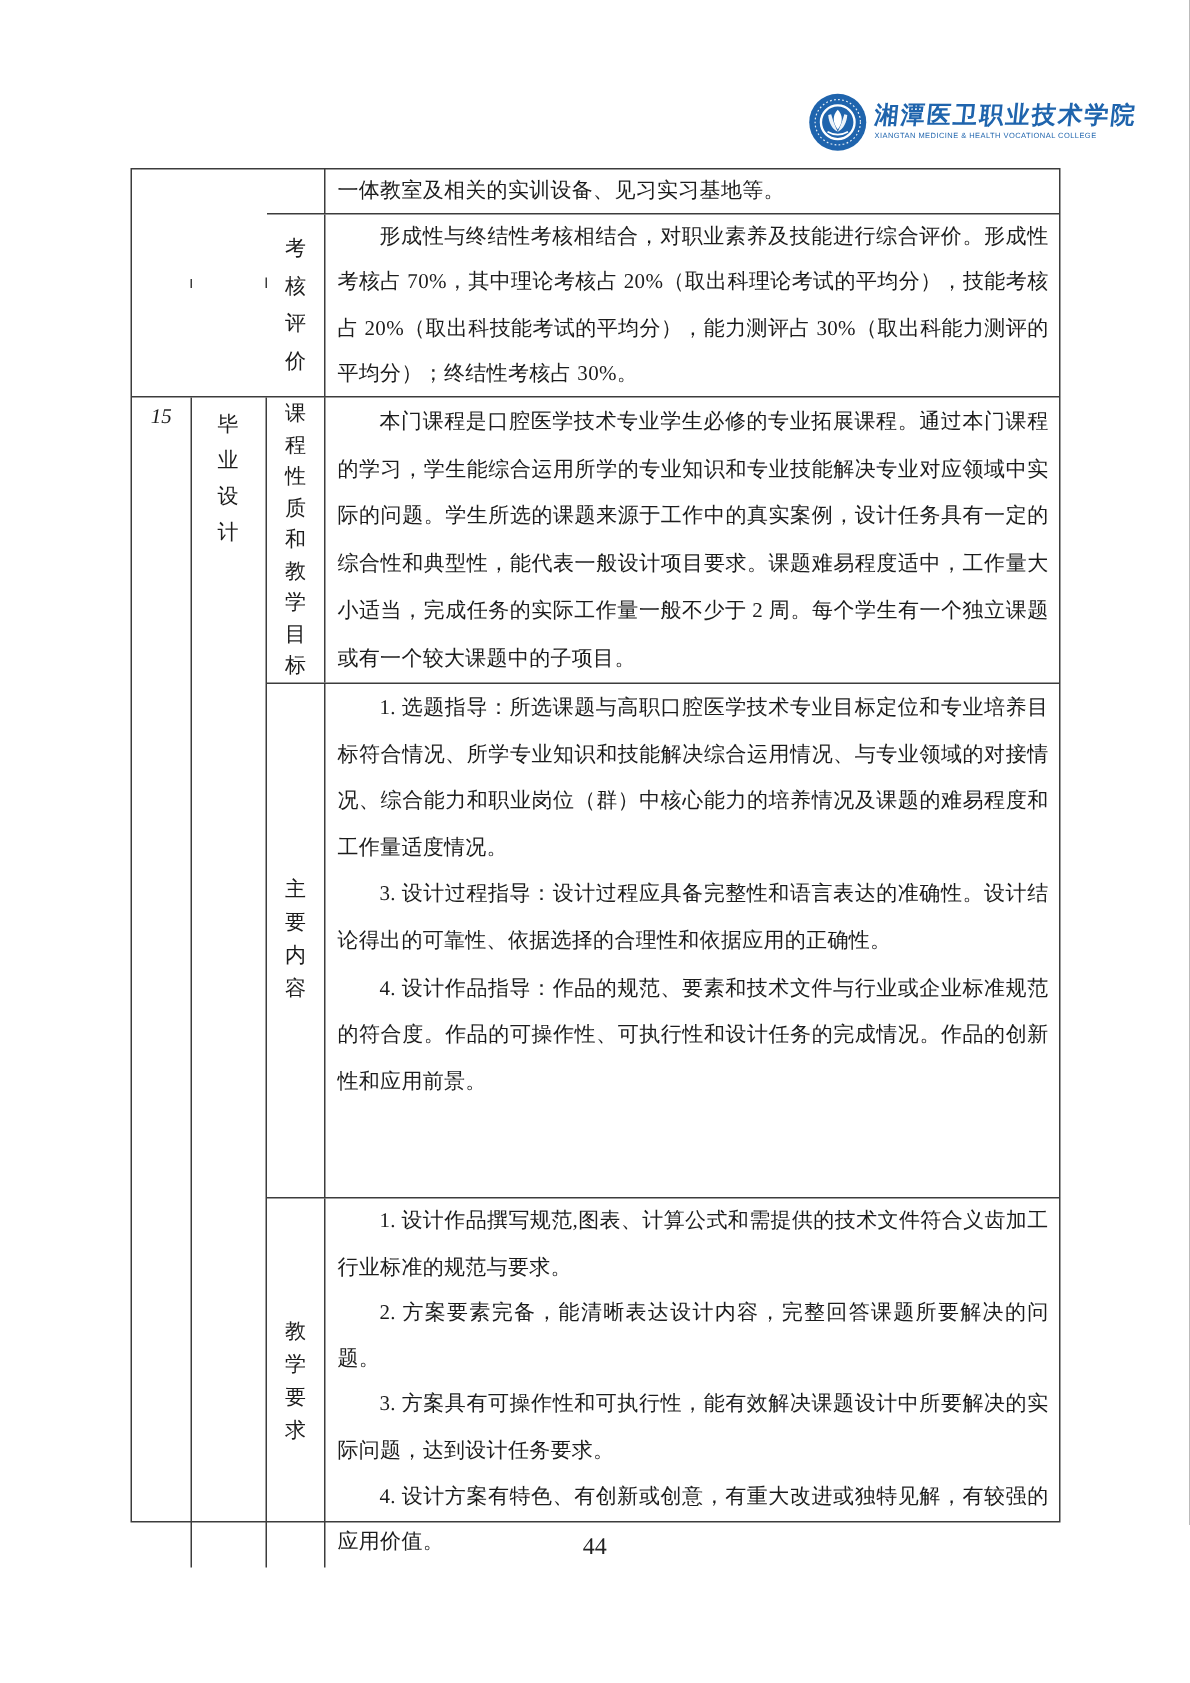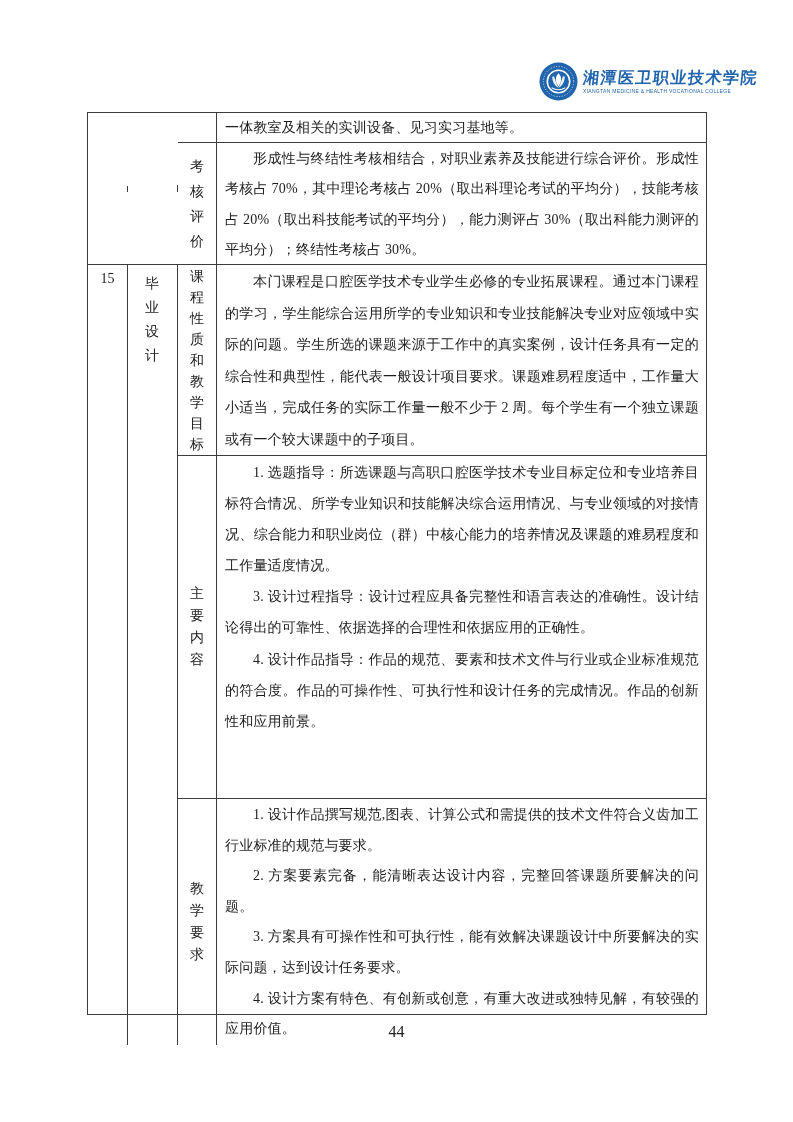--- a/index.html
+++ b/index.html
@@ -33,21 +33,21 @@
     border:1px solid #3c3c3c;box-sizing:border-box;
     display:flex;flex-direction:column;
     font-size:14px;
   }
   .trow{display:flex;box-sizing:border-box;}
   .trow-top{height:152px;border-bottom:1px solid #3c3c3c;align-items:center;}
   .trow-15{flex:1;}
   .cell{box-sizing:border-box;}
   .col-num{
     flex:0 0 40px;border-right:1px solid #3c3c3c;
-    text-align:center;padding-top:6px;font-size:14px;
+    text-align:center;padding-top:6px;font-size:14px;font-style:italic;
   }
   .col-course{
     flex:0 0 50px;border-right:1px solid #3c3c3c;
     display:flex;justify-content:center;padding-top:7px;
   }
   .col-course span{width:2.1em;text-align:center;line-height:24px;letter-spacing:1px;}
   .col-rest{flex:1;display:flex;flex-direction:column;}
   .subrow{display:flex;box-sizing:border-box;}
   .subrow-divider{border-bottom:1px solid #3c3c3c;}
   .cell-label{

